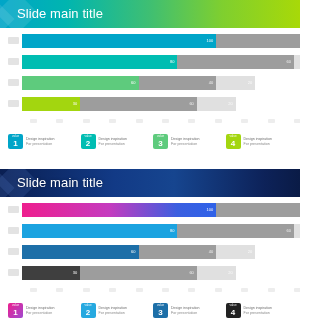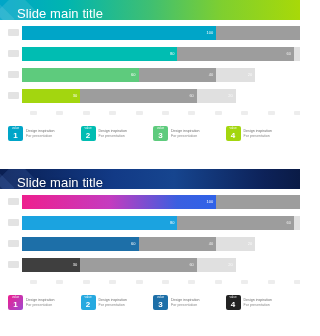--- a/index.html
+++ b/index.html
@@ -2,21 +2,21 @@
 <html><head>
 <meta charset="utf-8">
 <style>
   html,body{margin:0;padding:0;background:#ffffff;}
   body{width:300px;height:336px;overflow:hidden;
        font-family:"Liberation Sans","DejaVu Sans",sans-serif;}
 
   .slide{position:relative;width:300px;height:168px;overflow:hidden;background:#ffffff;}
 
   
-  .title-band{position:relative;height:20px;overflow:hidden;}
+  .title-band{position:relative;height:28px;overflow:hidden;}
   .title-band.light{background:linear-gradient(90deg,#00a5c8 0%,#00b5b0 22%,#3fbf72 50%,#7fcf2f 74%,#a8d908 100%);}
   .title-band.dark{background:linear-gradient(90deg,#0a1f52 0%,#123a86 38%,#16458f 58%,#0d2259 88%,#0a1b46 100%);}
   .title-diamond{position:absolute;width:30px;height:30px;top:-2px;left:2px;
                  transform:rotate(45deg);pointer-events:none;}
   .title-band.light .title-diamond{background:rgba(255,255,255,0.10);}
   .title-band.dark .title-diamond{background:rgba(120,170,255,0.13);}
   .title-diamond.d2{left:-12px;top:8px;width:22px;height:22px;}
   .title-text{position:absolute;left:17px;top:0;height:28px;line-height:28px;
               font-size:13px;color:#ffffff;letter-spacing:0.1px;white-space:nowrap;}
   .title-band.dark .title-text{text-shadow:0 0 3px rgba(0,0,0,.35);}

